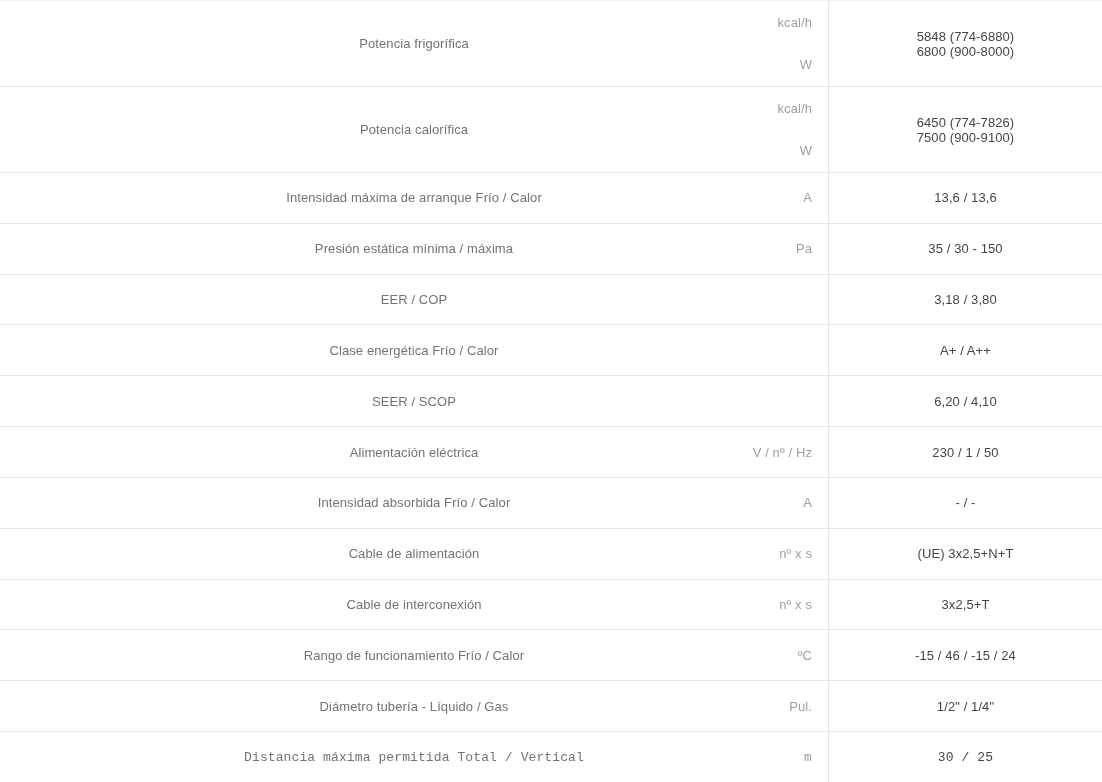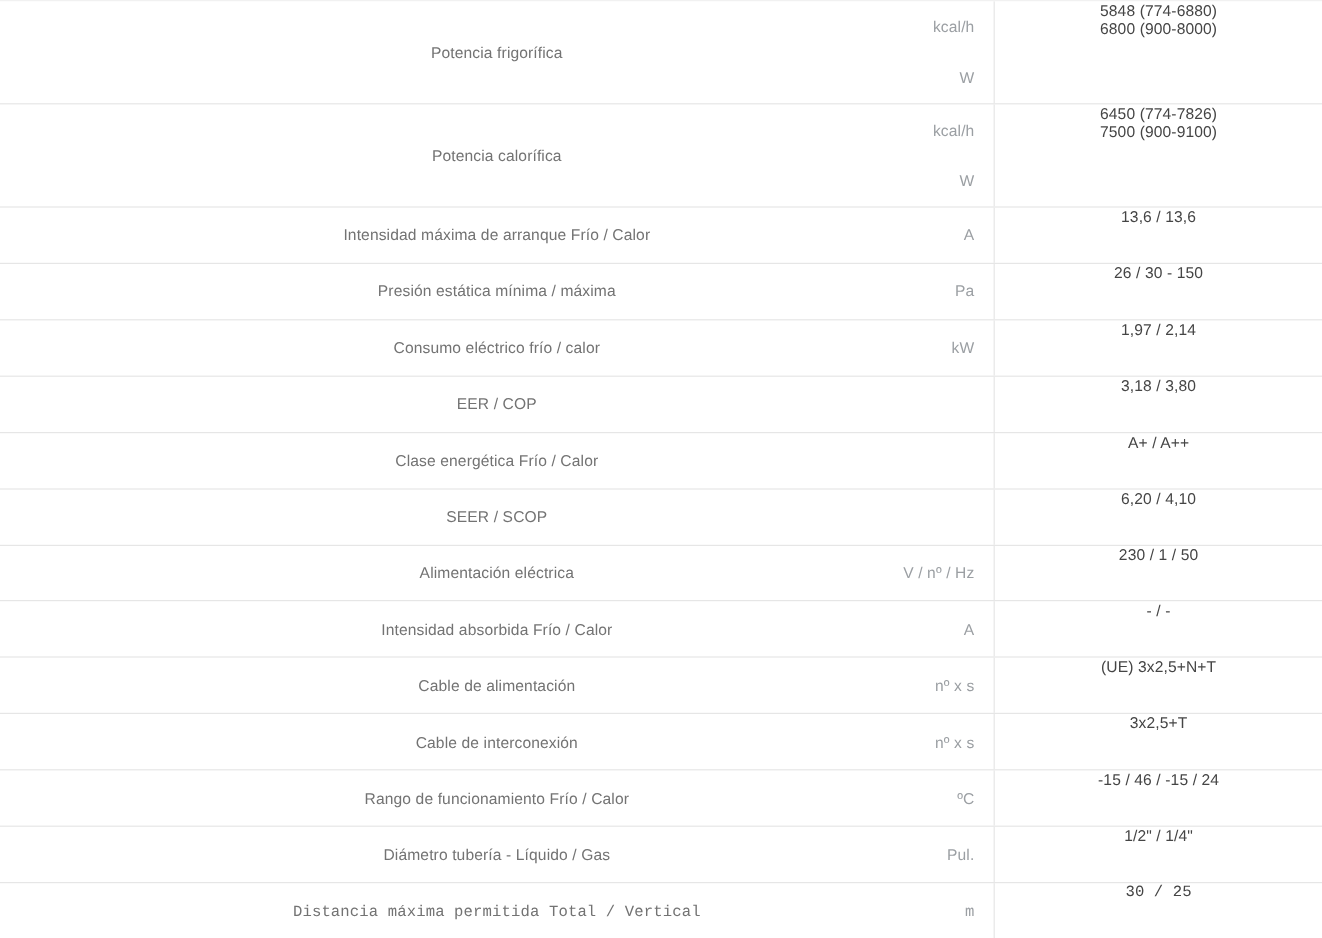--- a/index.html
+++ b/index.html
@@ -61,21 +61,21 @@
   }
   .unit {
     font-size: 13px;
     color: #9b9fa3;
     letter-spacing: 0.1px;
   }
   .cell-right {
     flex: 1 1 auto;
     display: flex;
     flex-direction: column;
-    justify-content: flex-start;
+    justify-content: center;
     align-items: center;
   }
   .value {
     font-size: 13px;
     color: #454545;
     letter-spacing: 0.1px;
   }
 </style>
 </head>
 <body>
@@ -123,35 +123,24 @@
     </div>
 
     <div class="row">
       <div class="cell-left">
         <span class="label">Presión estática mínima / máxima</span>
         <div class="units">
           <span class="unit">Pa</span>
         </div>
       </div>
       <div class="cell-right">
-        <span class="value">26 / 30 - 150</span>
-      </div>
-    </div>
-
-    <div class="row">
-      <div class="cell-left">
-        <span class="label">Consumo eléctrico frío / calor</span>
-        <div class="units">
-          <span class="unit">kW</span>
-        </div>
-      </div>
-      <div class="cell-right">
-        <span class="value">1,97 / 2,14</span>
-      </div>
-    </div>
+        <span class="value">35 / 30 - 150</span>
+      </div>
+    </div>
+
 
     <div class="row">
       <div class="cell-left">
         <span class="label">EER / COP</span>
         <div class="units">
           <span class="unit"></span>
         </div>
       </div>
       <div class="cell-right">
         <span class="value">3,18 / 3,80</span>

